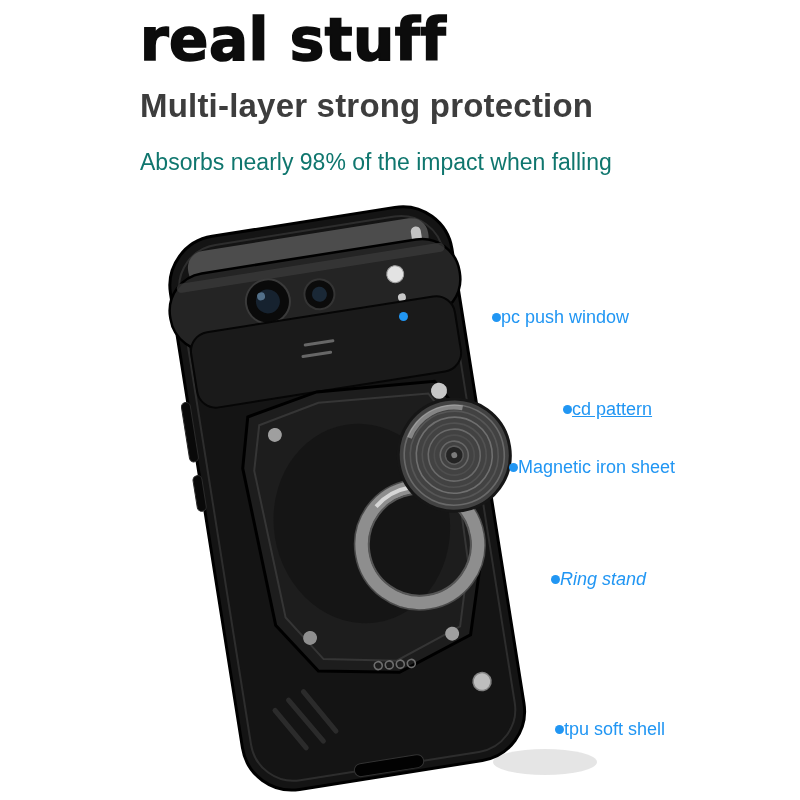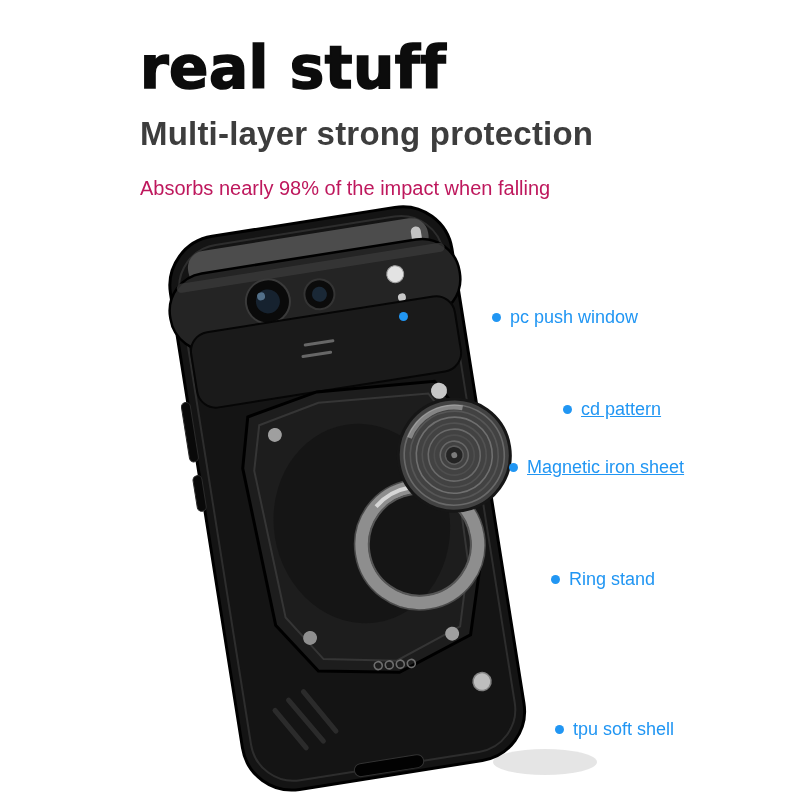--- a/index.html
+++ b/index.html
@@ -8,68 +8,67 @@
     position: relative;
     background: #ffffff;
     font-family: "Liberation Sans", sans-serif;
     overflow: hidden;
   }
   .illustration {
     position: absolute;
     left: 0; top: 0;
     width: 800px; height: 800px;
   }
-  .headline { position: absolute; left: 140px; top: 10px; width: 620px; margin-top: 28px; }
+  .headline { position: absolute; left: 140px; top: 10px; width: 620px; }
   .title {
     font-family: "DejaVu Sans", sans-serif;
     font-weight: bold;
     -webkit-text-stroke: 1.6px #0c0c0c;
     font-size: 58px;
     line-height: 1.05;
     color: #0c0c0c;
     letter-spacing: 0.5px;
   }
   .subtitle {
     margin-top: 16px;
     font-size: 33px;
     font-weight: 700;
     color: #3d3d3d;
     letter-spacing: 0.2px;
   }
   .description {
     margin-top: 20px;
-    font-size: 20px;
+    font-size: 23px;
     line-height: 1.55;
-    color: #be185d;
+    color: #0f766e;
   }
   .callout {
     position: absolute;
     display: flex;
     align-items: center;
-    gap: 9px;
     font-size: 18px;
     color: #2196f3;
     white-space: nowrap;
   }
   .dot {
     width: 9px; height: 9px;
     border-radius: 50%;
     background: #2196f3;
     flex: 0 0 auto;
   }
   .target-dot {
     position: absolute;
     width: 9px; height: 9px;
     border-radius: 50%;
     background: #2196f3;
   }
   .co-pc     { left: 492px; top: 307px; }
   .co-cd     { left: 563px; top: 399px; text-decoration: underline; }
-  .co-mag    { left: 509px; top: 457px; text-decoration: underline; }
-  .co-ring   { left: 551px; top: 569px; }
+  .co-mag    { left: 509px; top: 457px; }
+  .co-ring   { left: 551px; top: 569px; font-style: italic; }
   .co-tpu    { left: 555px; top: 719px; }
   .td-pc     { left: 399px; top: 312px; }
 </style>
 </head>
 <body>
 
 <div>
 
   <svg class="illustration" viewBox="0 0 800 800" role="img">
     <ellipse cx="545" cy="762" rx="52" ry="13" fill="#dcdcdc" opacity="0.75"></ellipse>

